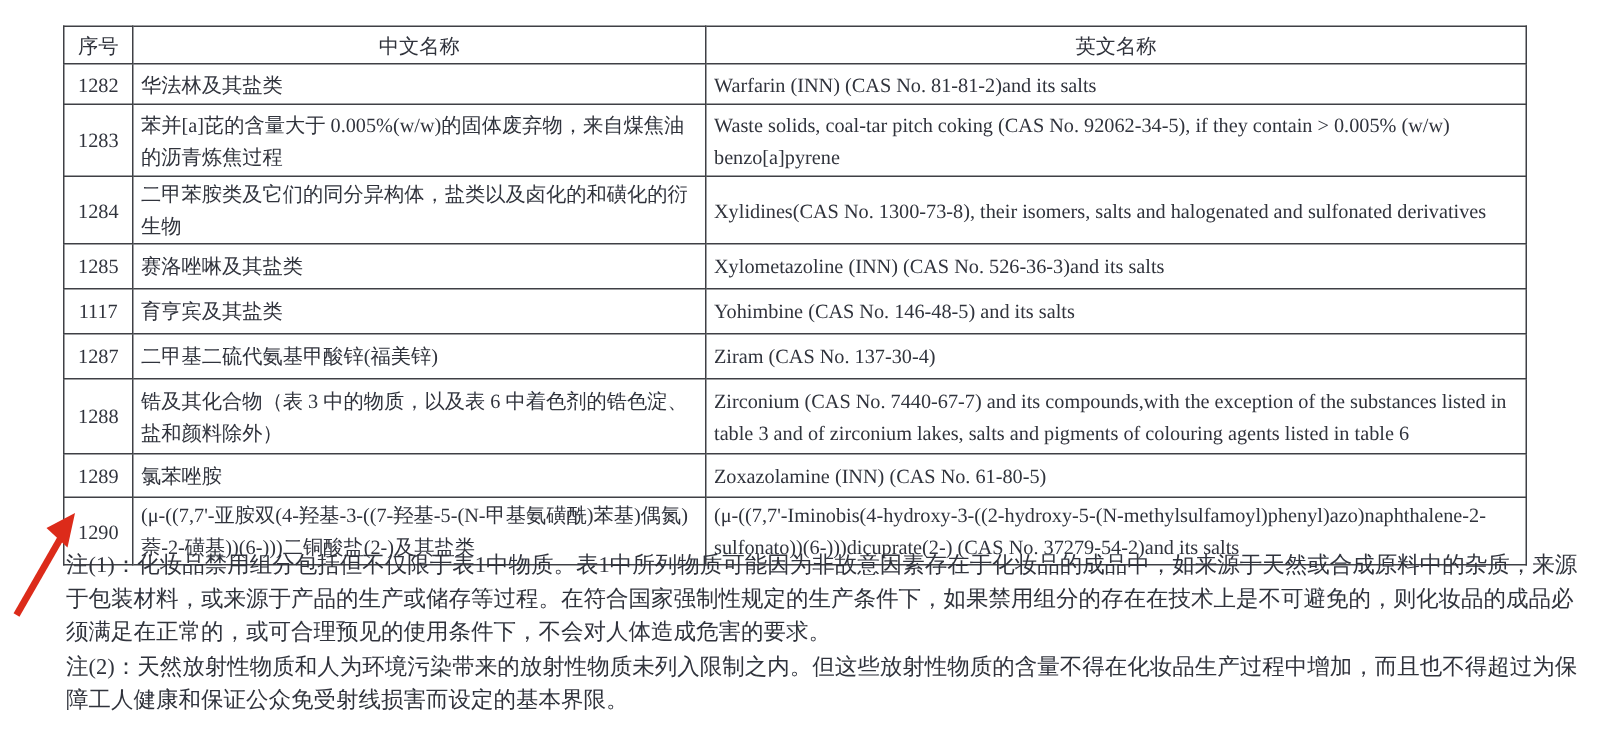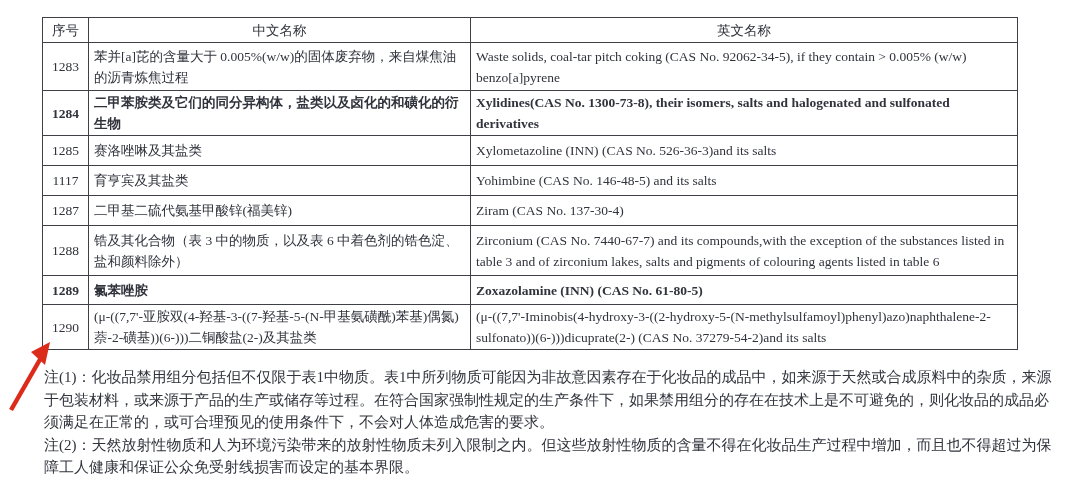--- a/index.html
+++ b/index.html
@@ -19,21 +19,21 @@
   table.subst th,table.subst td{
     border:1px solid #3f4045;
     padding:1px 5px;
     vertical-align:middle;
     line-height:21px;
     overflow:hidden;
   }
   table.subst th{font-weight:normal;text-align:center;}
   td.no{text-align:center;padding:1px 2px;}
   td.cn,td.en{text-align:left;}
-  tr.rh25{height:25px;} tr.rh27{height:27px;} tr.rh29{height:29px;font-weight:bold;}
+  tr.rh25{height:25px;} tr.rh27{height:27px;} tr.rh29{height:29px;}
   tr.rh30{height:30px;} tr.rh44{height:44px;} tr.rh48{height:48px;}
   tr.rh50{height:50px;}
 
   
   .notes{
     position:absolute;left:44px;top:366px;width:1014px;
     font-size:15px;line-height:22.5px;
   }
   .notes p{margin:0;text-align:left;}
 
@@ -52,20 +52,25 @@
       <col style="width:547px">
     </colgroup>
     <thead>
       <tr class="rh25">
         <th>序号</th>
         <th>中文名称</th>
         <th>英文名称</th>
       </tr>
     </thead>
     <tbody>
+      <tr class="rh27">
+        <td class="no">1282</td>
+        <td class="cn">华法林及其盐类</td>
+        <td class="en">Warfarin (INN) (CAS No. 81-81-2)and its salts</td>
+      </tr>
       <tr class="rh48">
         <td class="no">1283</td>
         <td class="cn">苯并[a]芘的含量大于 0.005%(w/w)的固体废弃物，来自煤焦油的沥青炼焦过程</td>
         <td class="en">Waste solids, coal-tar pitch coking (CAS No. 92062-34-5), if they contain &gt; 0.005% (w/w) benzo[a]pyrene</td>
       </tr>
       <tr class="rh29">
         <td class="no">1284</td>
         <td class="cn">二甲苯胺类及它们的同分异构体，盐类以及卤化的和磺化的衍生物</td>
         <td class="en">Xylidines(CAS No. 1300-73-8), their isomers, salts and halogenated and sulfonated derivatives</td>
       </tr>

